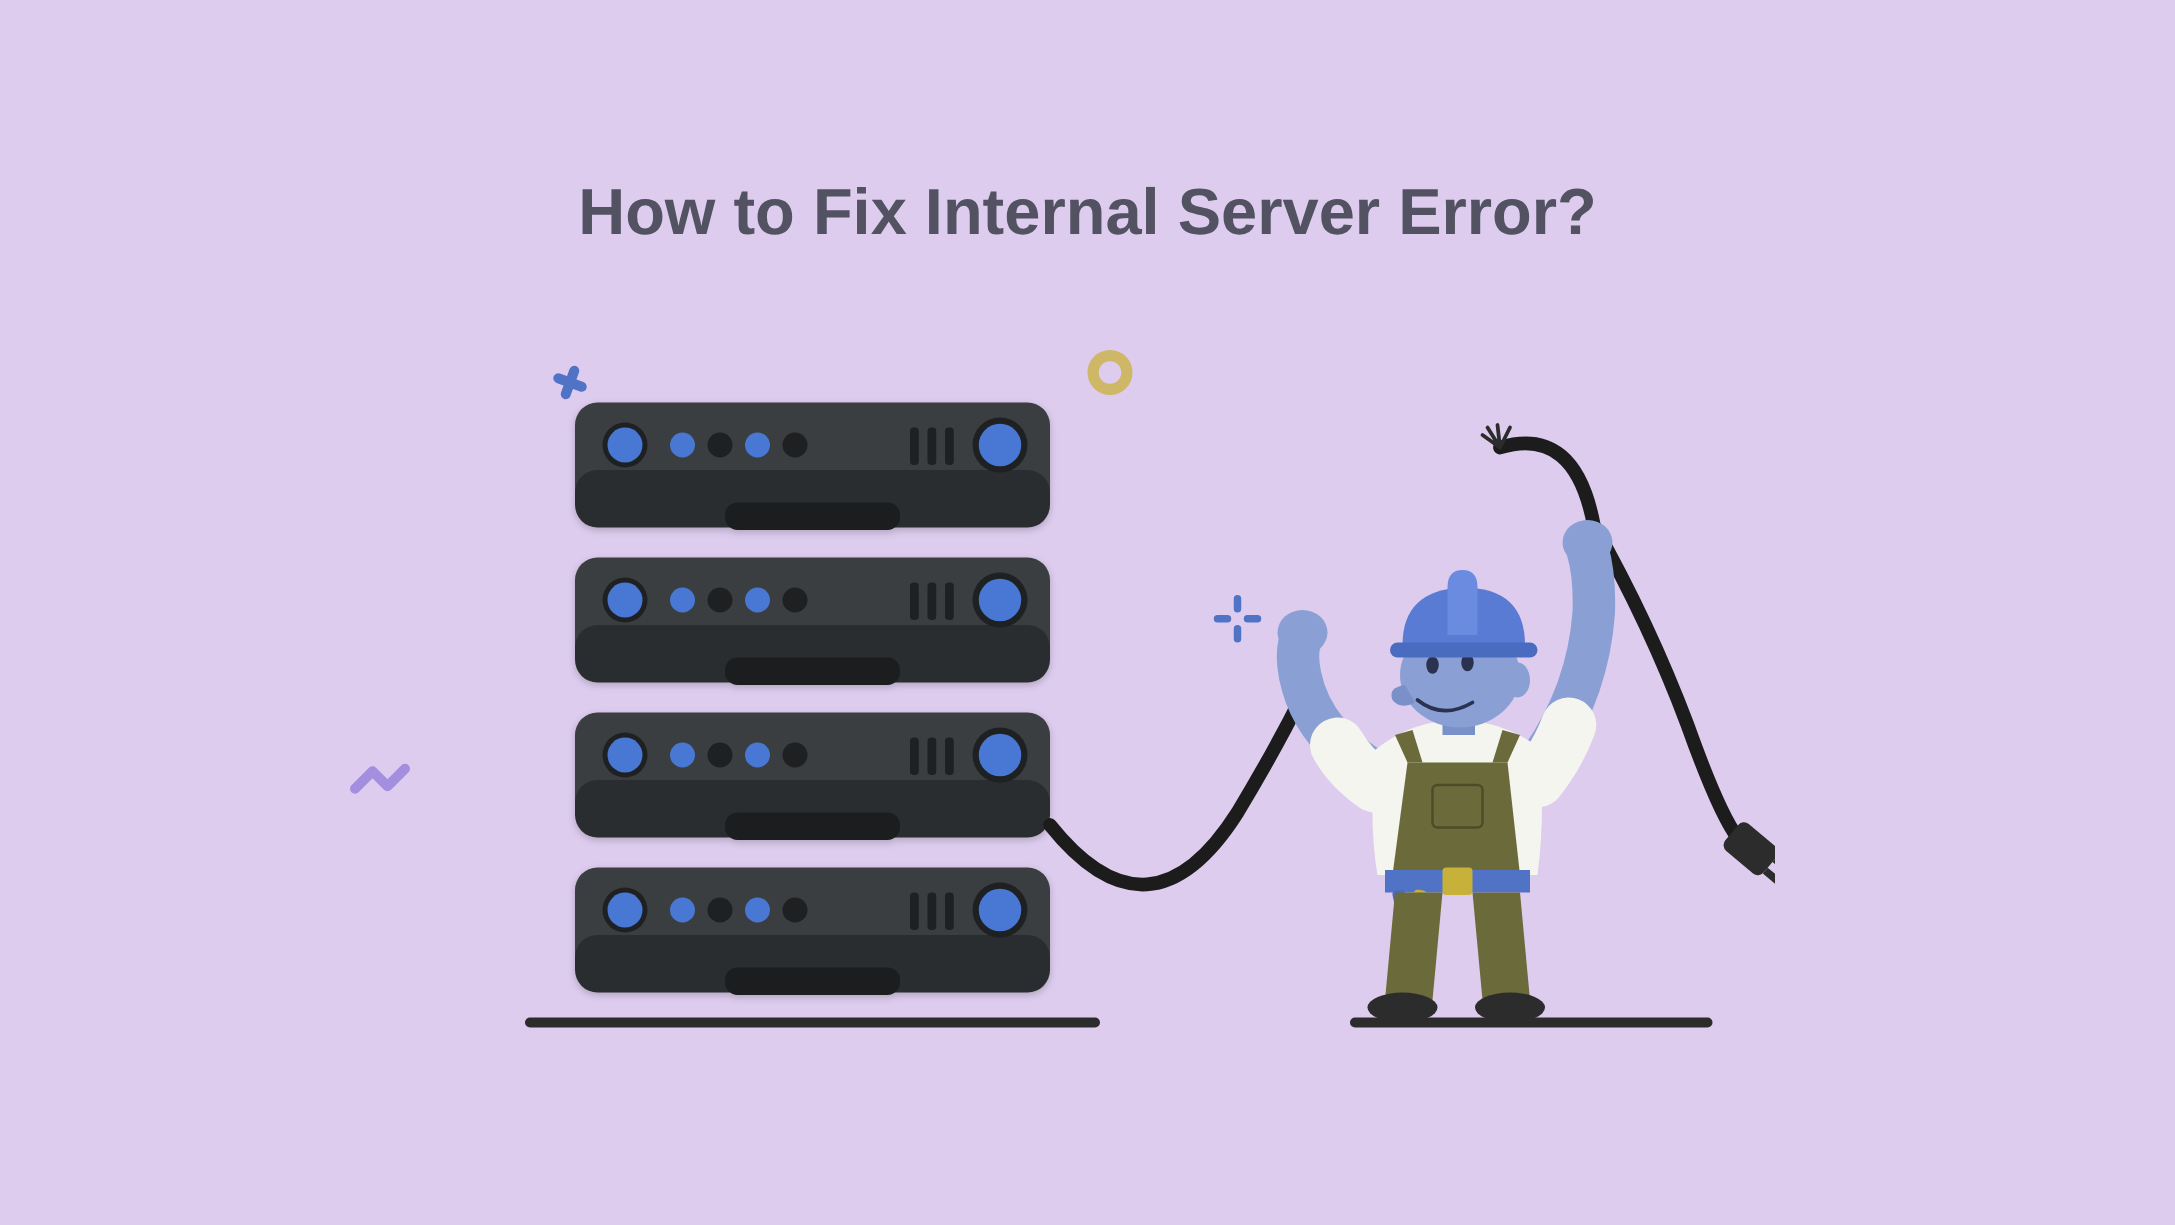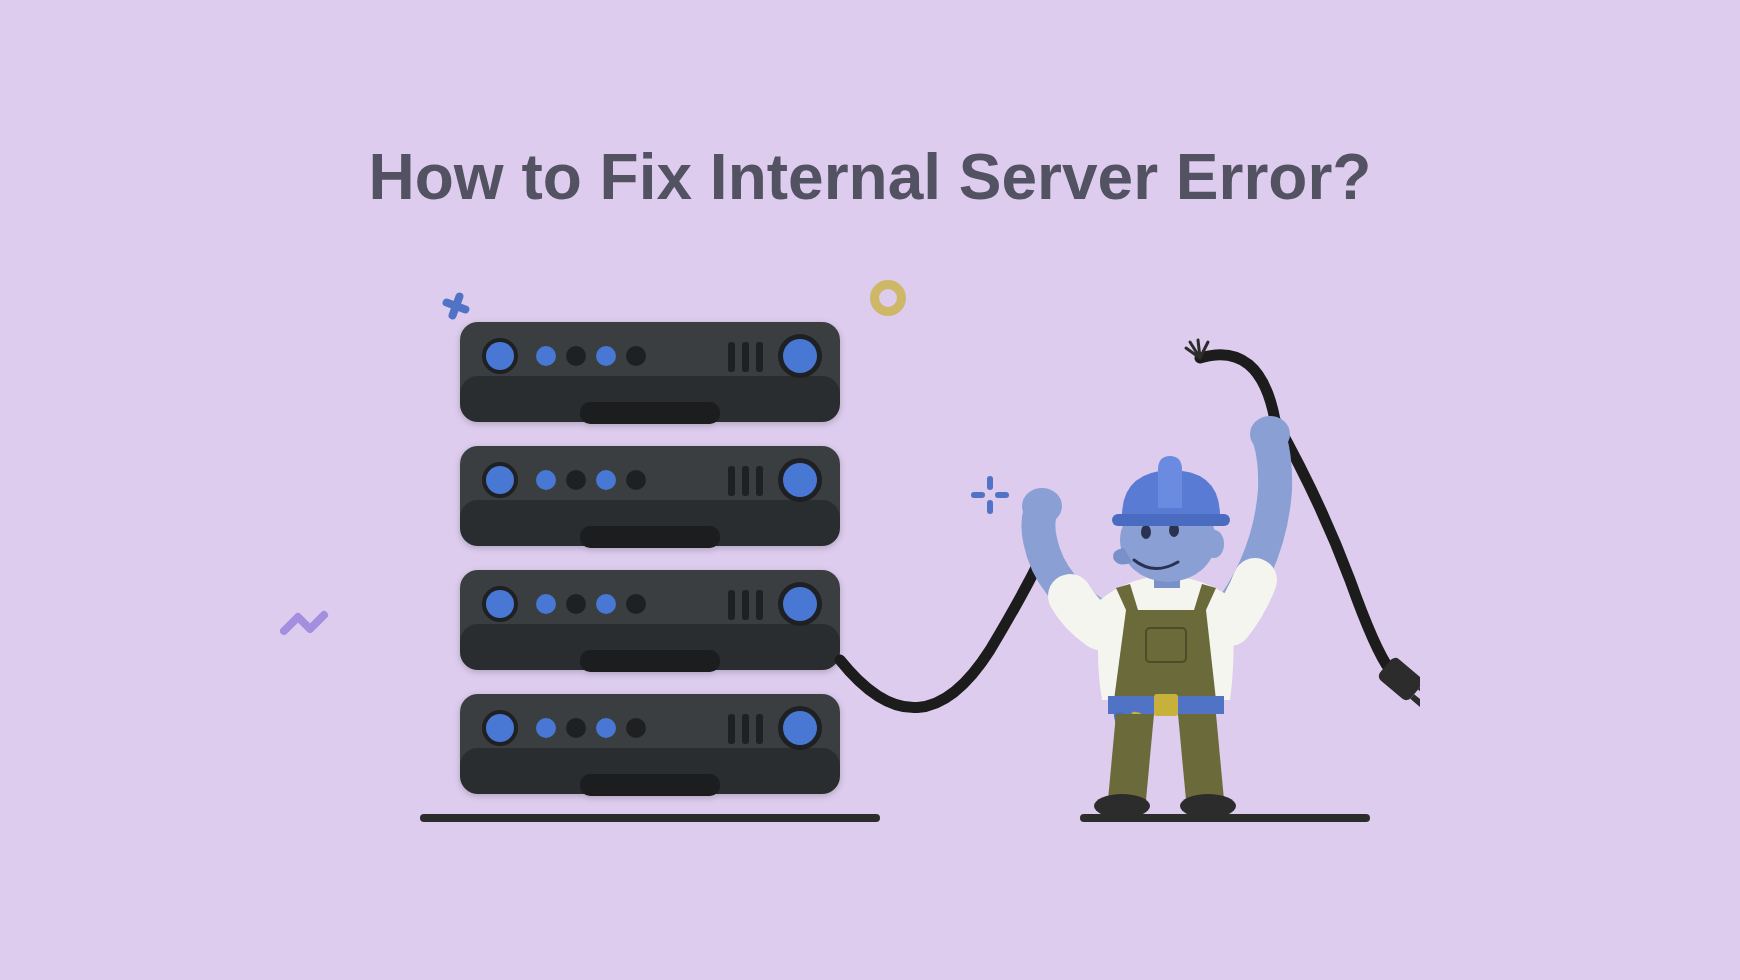--- a/index.html
+++ b/index.html
@@ -9,21 +9,21 @@
       background: #ddccee;
       position: relative;
       overflow: hidden;
       font-family: -apple-system, BlinkMacSystemFont, 'Segoe UI', sans-serif;
     }
     .heading {
       position: absolute;
       top: 140px;
       left: 50%;
       transform: translateX(-50%);
-      font-size: 64px;
+      font-size: 52px;
       font-weight: 700;
       color: #535262;
       white-space: nowrap;
     }
     .scene {
       position: absolute;
       top: 280px;
       left: 50%;
       transform: translateX(-50%);
       width: 1100px;

